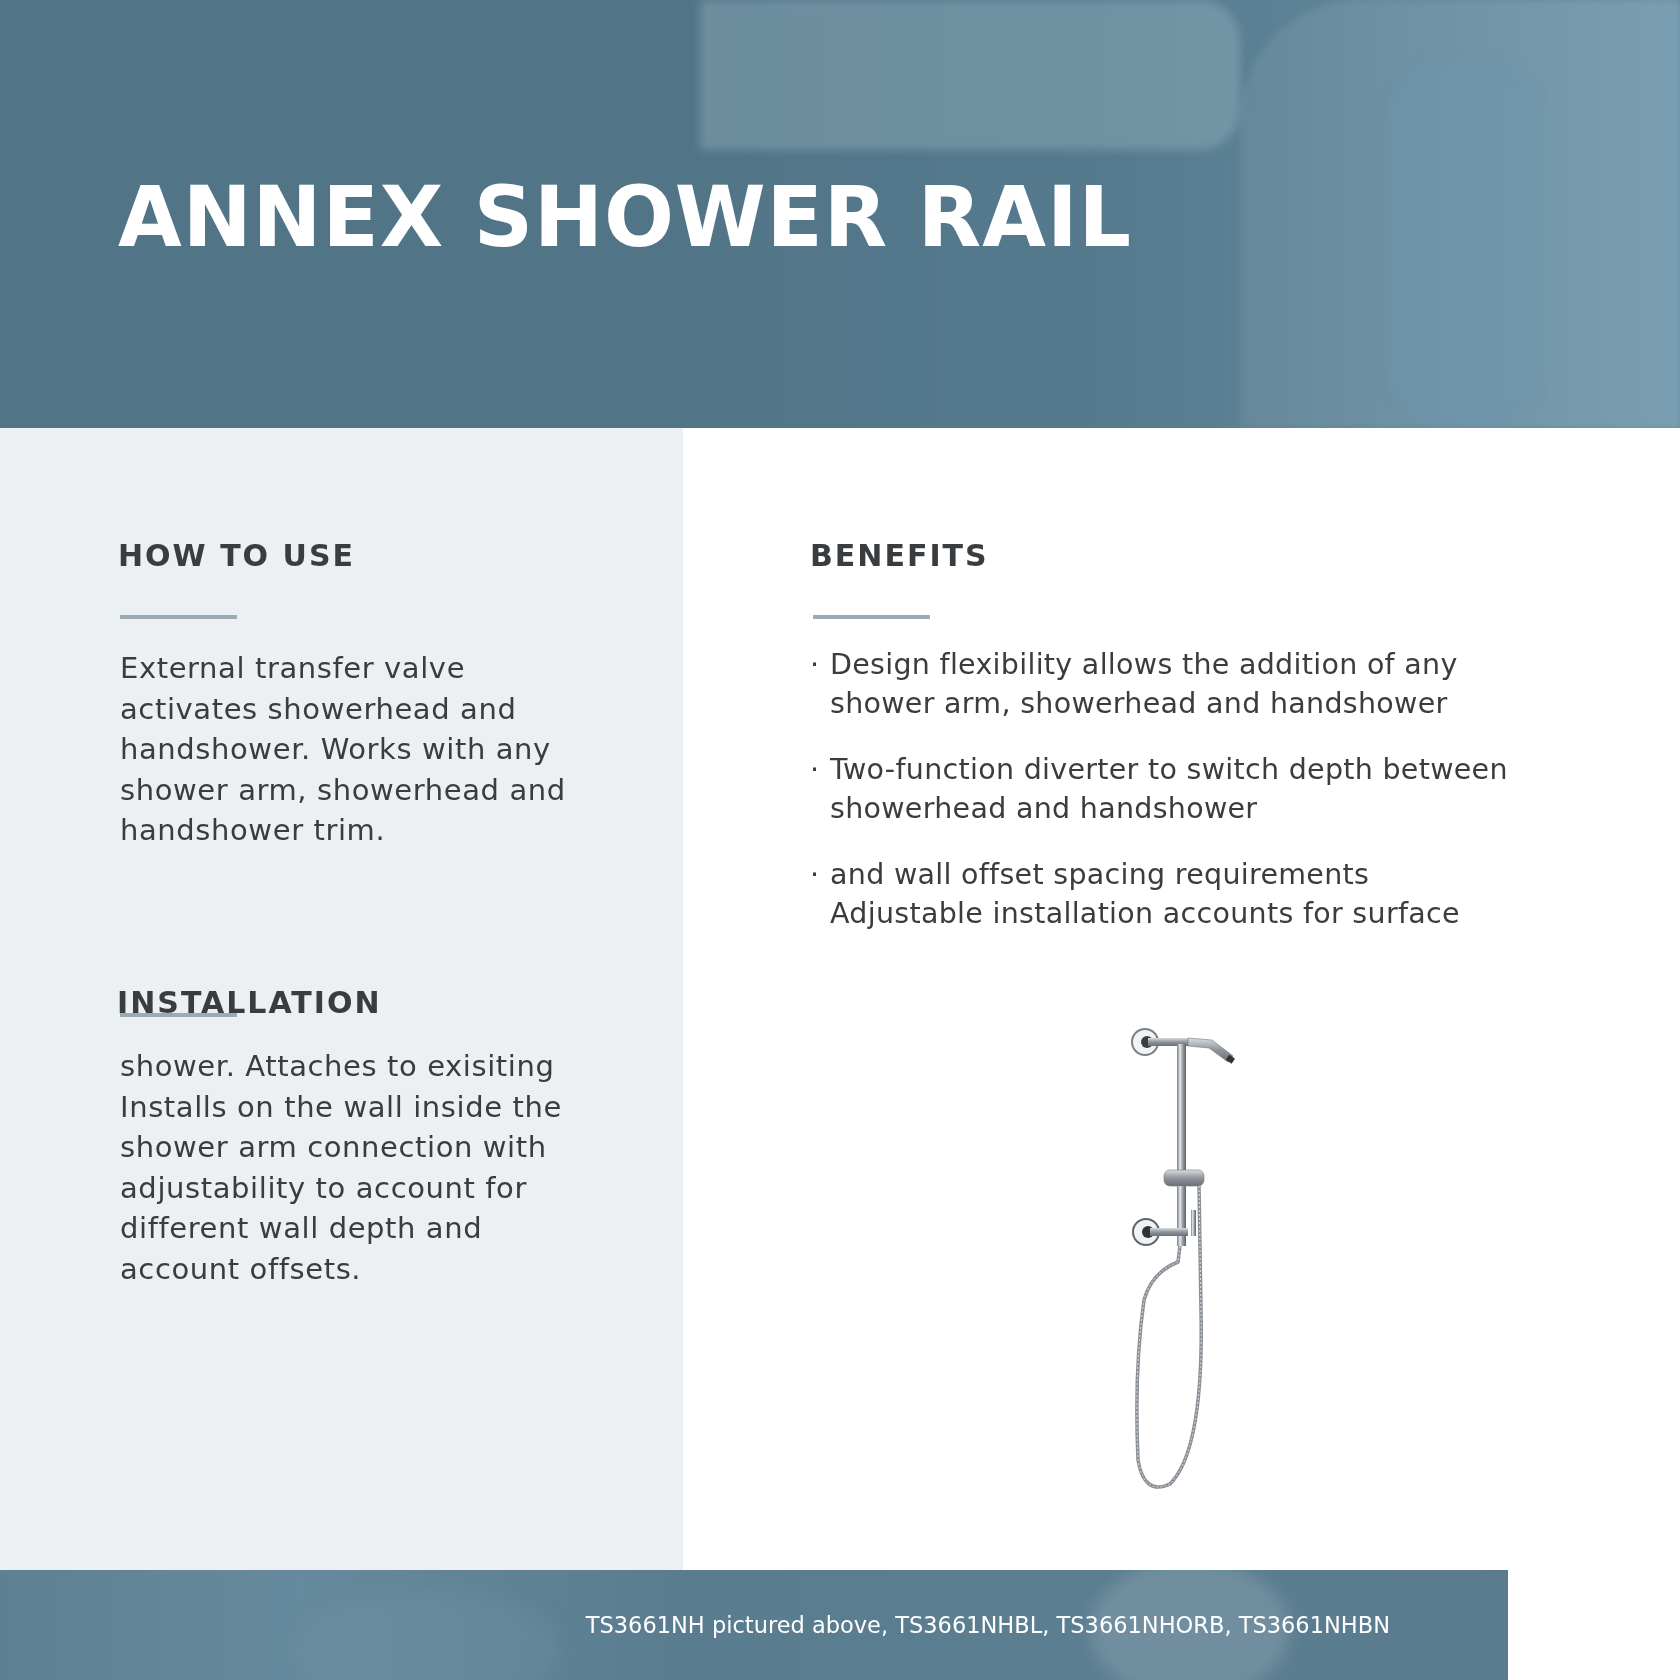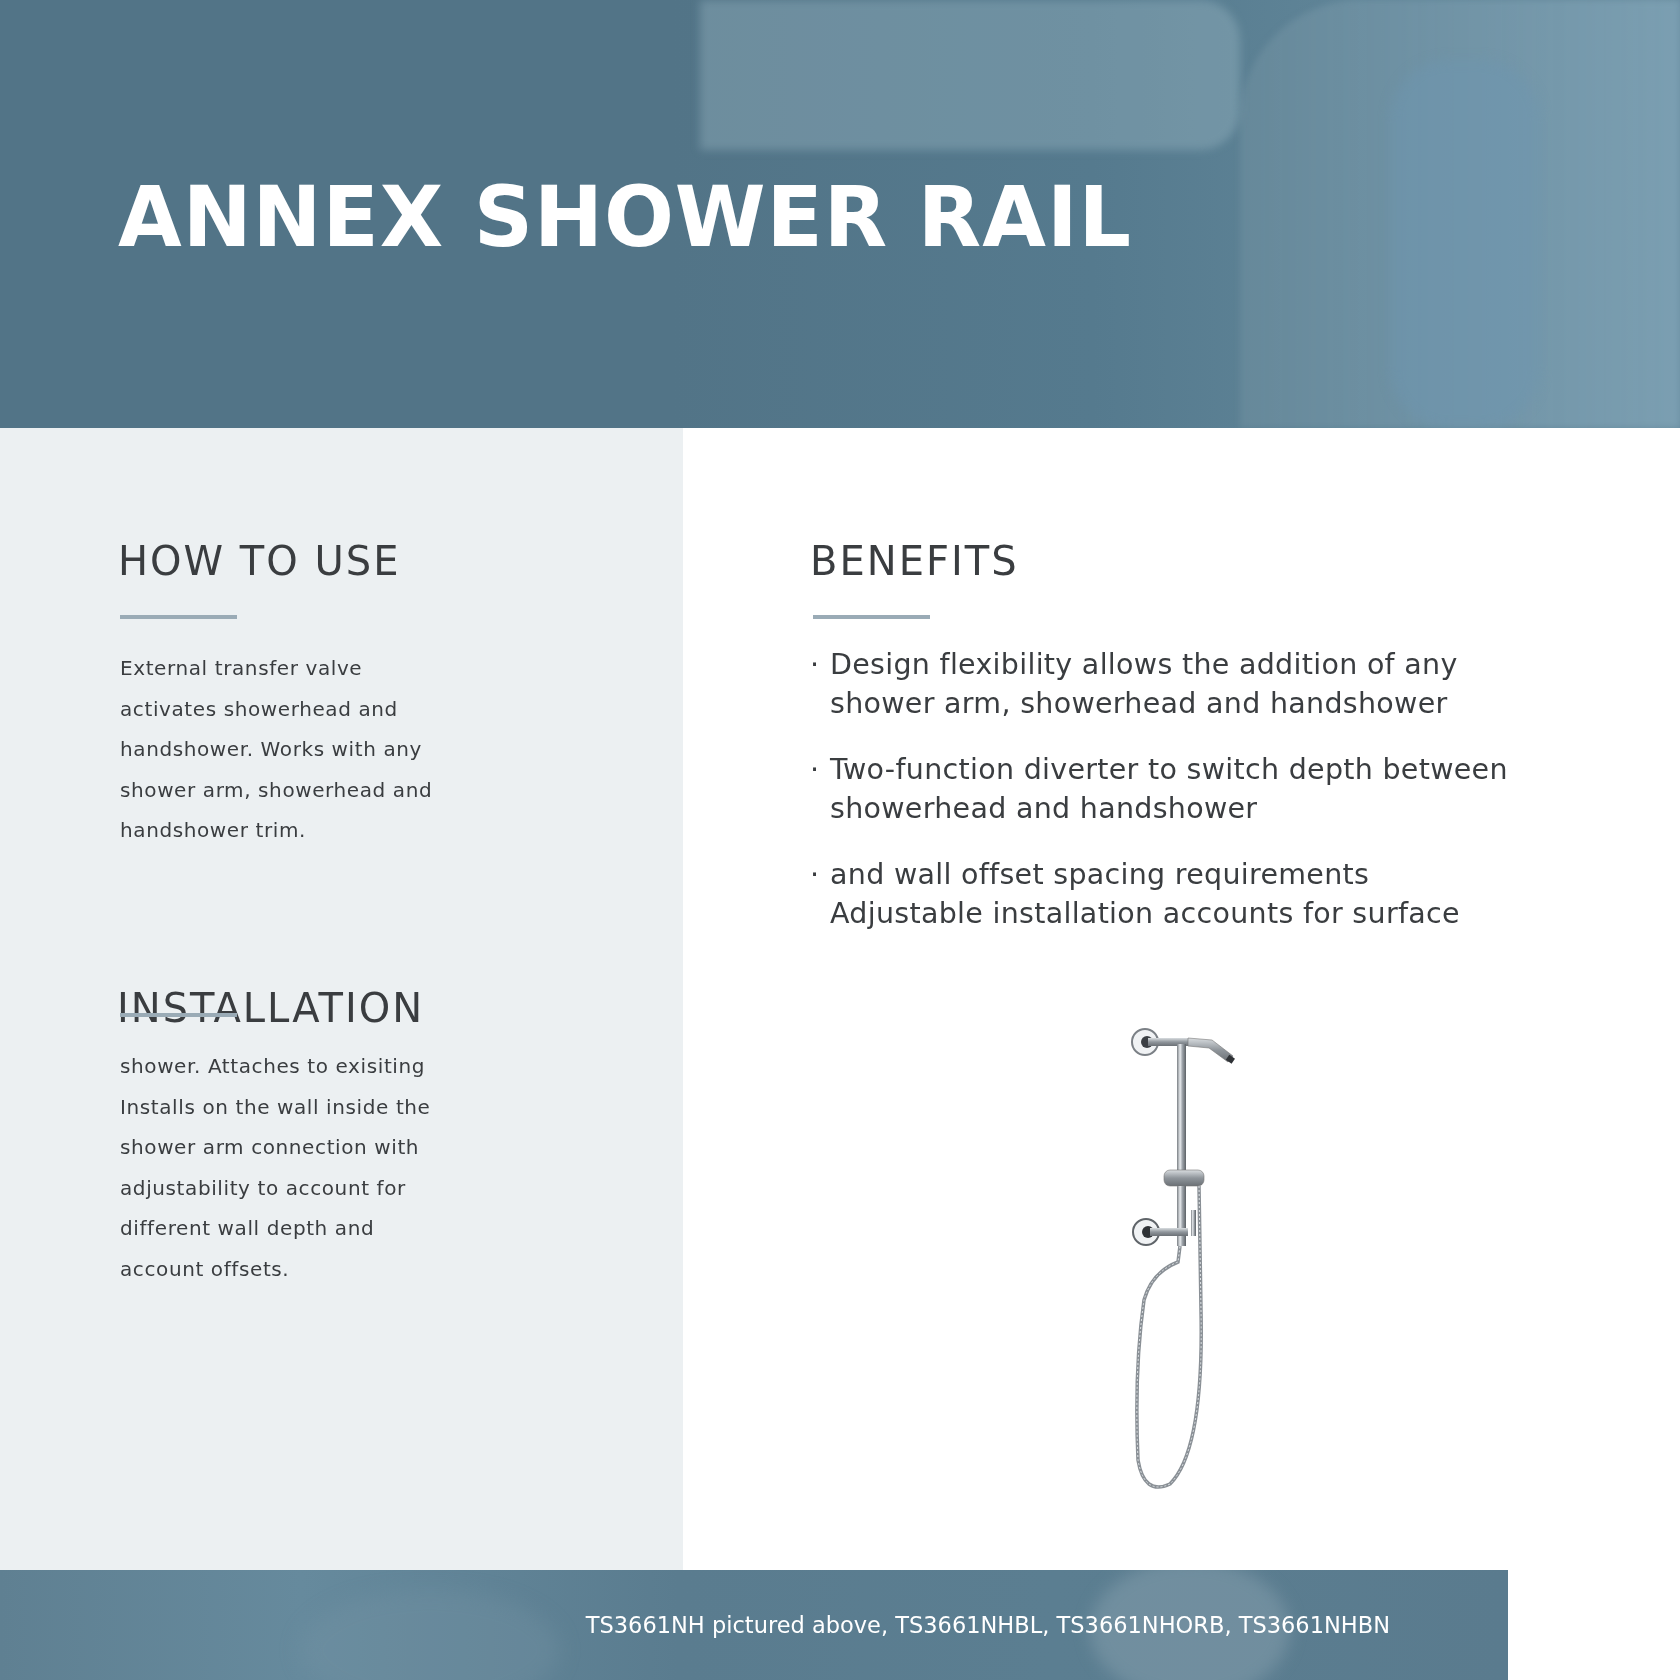--- a/index.html
+++ b/index.html
@@ -13,24 +13,24 @@
     .hero .blob2 { position: absolute; left: 1240px; top: 0; width: 440px; height: 428px; background: linear-gradient(90deg, rgba(120,150,165,0.4), rgba(140,175,195,0.5)); border-radius: 120px 0 0 0; filter: blur(3px); }
     .hero .blob3 { position: absolute; left: 1390px; top: 60px; width: 150px; height: 368px; background: rgba(110,150,175,0.5); border-radius: 60px; filter: blur(6px); }
     .hero-title {
       position: absolute; left: 118px; top: 168px;
       font-family: "DejaVu Sans", sans-serif; font-weight: bold; font-size: 84px; letter-spacing: 1px;
       color: #ffffff; white-space: nowrap; transform: scaleX(0.98); transform-origin: left;
     }
     .left-panel { position: absolute; left: 0; top: 428px; width: 683px; height: 1142px; background: #ecf0f2; }
     .right-panel { position: absolute; left: 683px; top: 428px; width: 997px; height: 1142px; background: #ffffff; }
     .section-heading {
-      position: absolute; font-weight: normal; font-size: 40px; letter-spacing: 2px; color: #3a3d40; white-space: nowrap;
+      position: absolute; font-weight: bold; font-size: 30px; letter-spacing: 2px; color: #3a3d40; white-space: nowrap;
     }
     .rule { position: absolute; width: 117px; height: 4px; background: #9aabb6; }
-    .para { position: absolute; font-size: 20px; line-height: 40.5px; color: #3a3d40; letter-spacing: 0.6px; }
+    .para { position: absolute; font-size: 29px; line-height: 40.5px; color: #3a3d40; letter-spacing: 0.6px; }
     .bullets { position: absolute; left: 810px; top: 646px; width: 720px; margin: 0; padding: 0; list-style: none; }
     .bullets li { position: relative; padding-left: 20px; font-size: 28.5px; line-height: 38.5px; color: #3a3d40; margin-bottom: 28px; letter-spacing: 0.3px; }
     .bullets li .dot { position: absolute; left: 0; top: 0; }
     .product { position: absolute; left: 1100px; top: 1010px; width: 160px; height: 480px; }
     .footer {
       position: absolute; left: 0; top: 1570px; width: 1508px; height: 110px;
       background: linear-gradient(90deg, #5f8092 0%, #668a9d 20%, #5a7c8f 45%, #5b7e91 70%, #5a7b8e 100%);
       overflow: hidden;
     }
     .footer .fblob { position: absolute; left: 1090px; top: -10px; width: 200px; height: 140px; background: rgba(140,165,178,0.45); border-radius: 50%; filter: blur(8px); }

